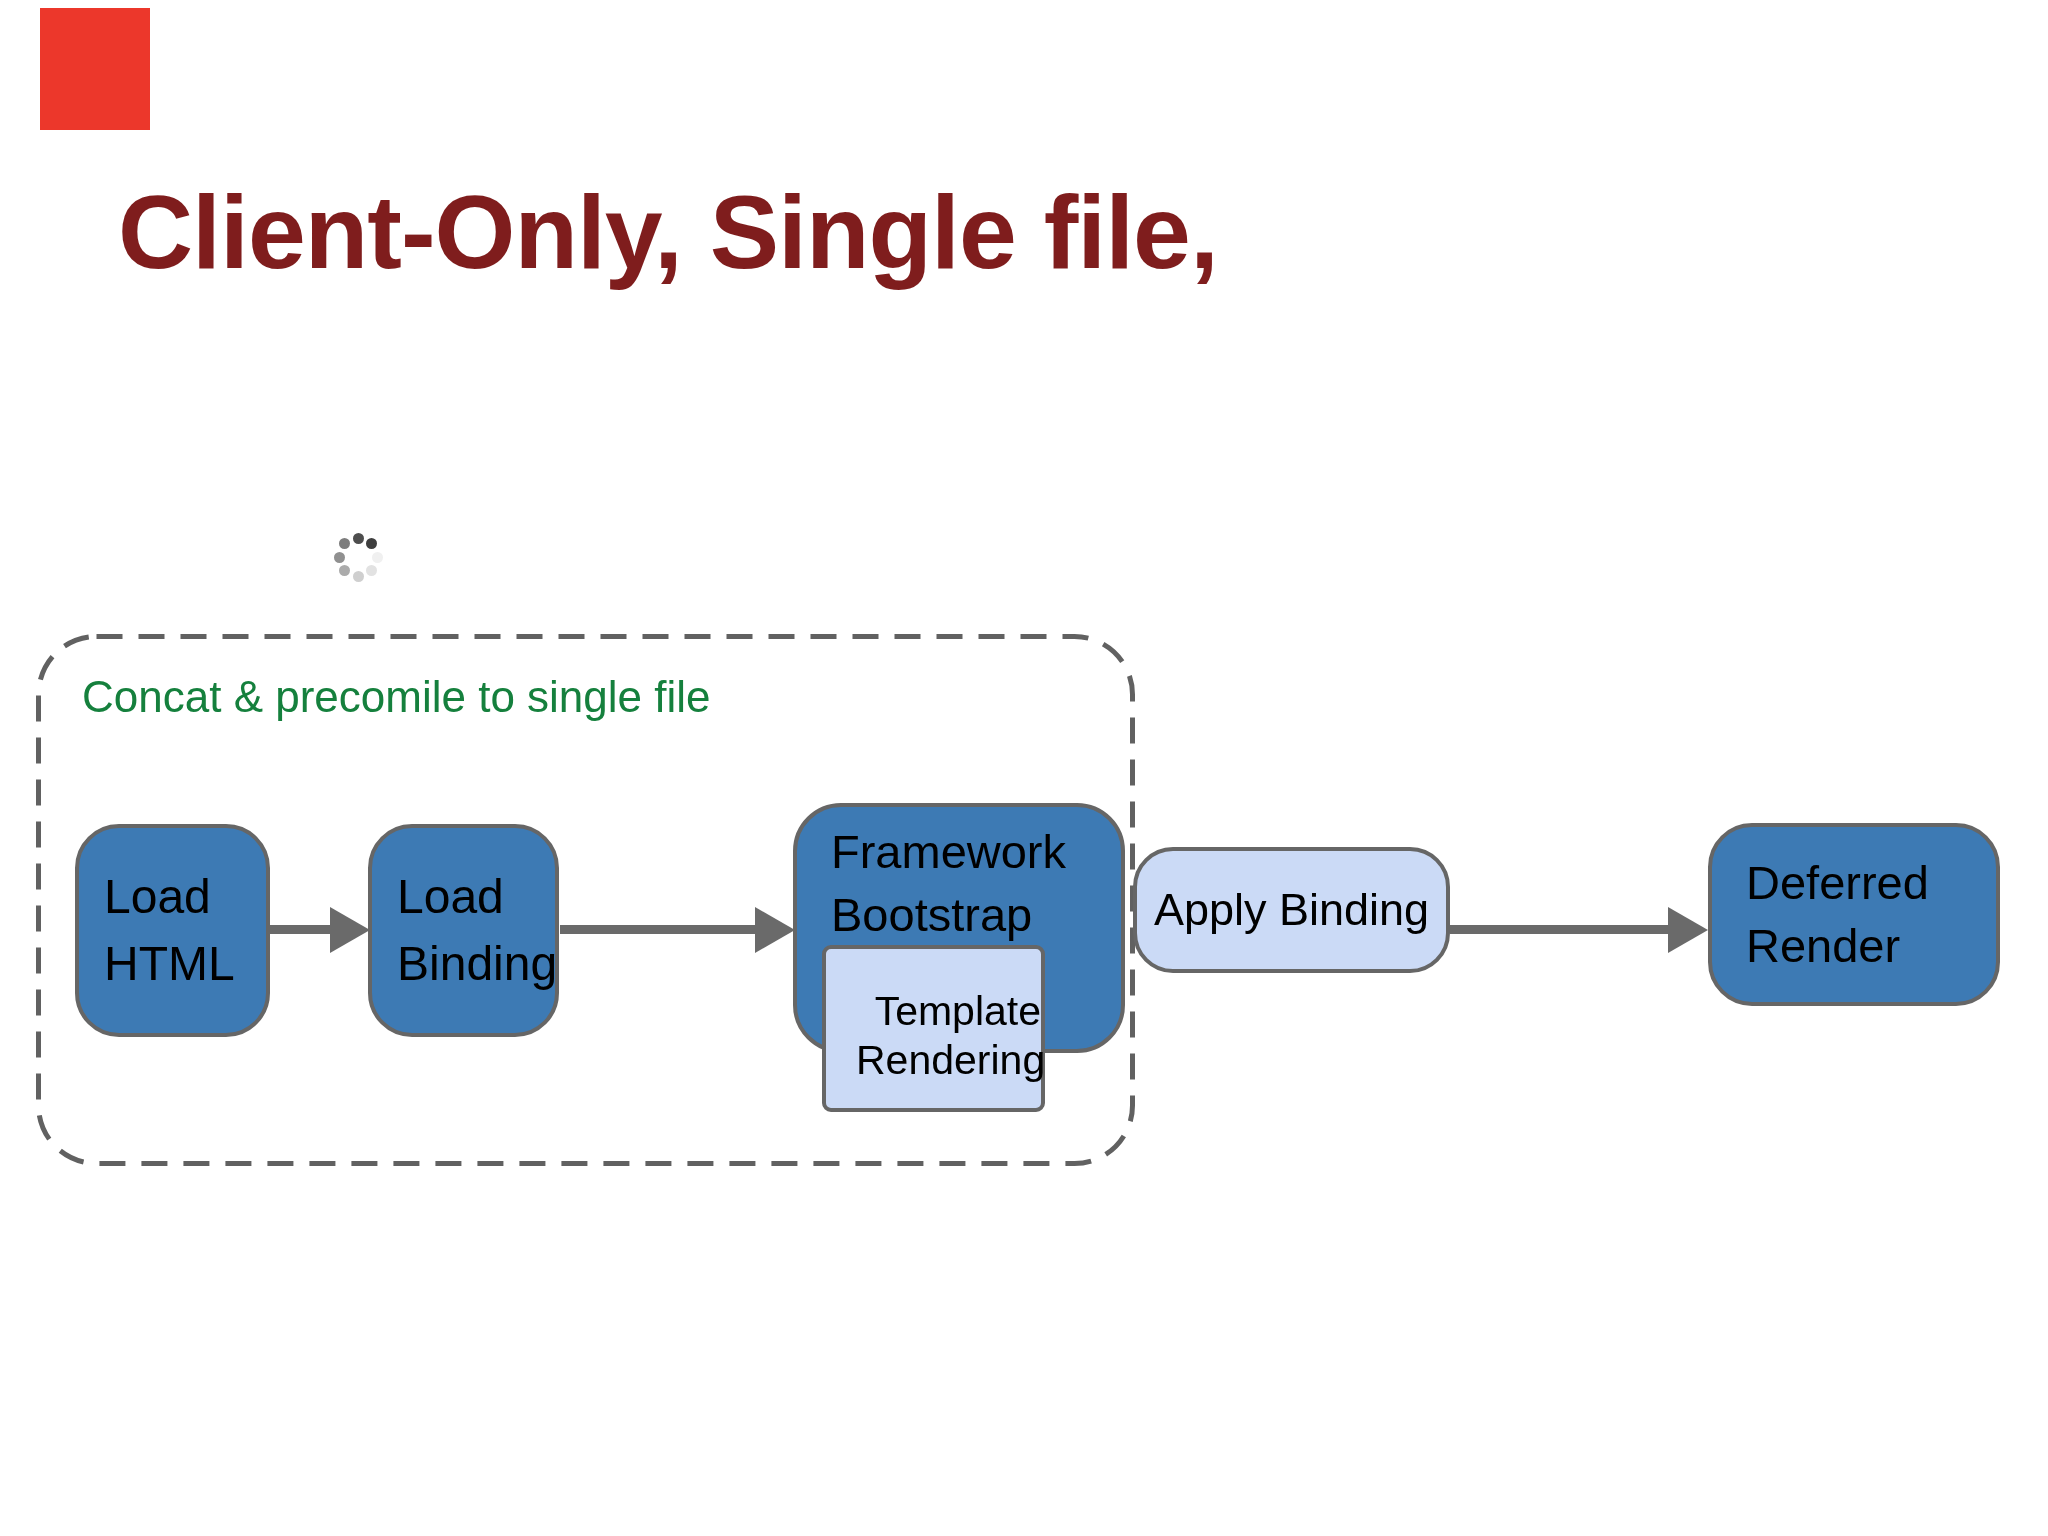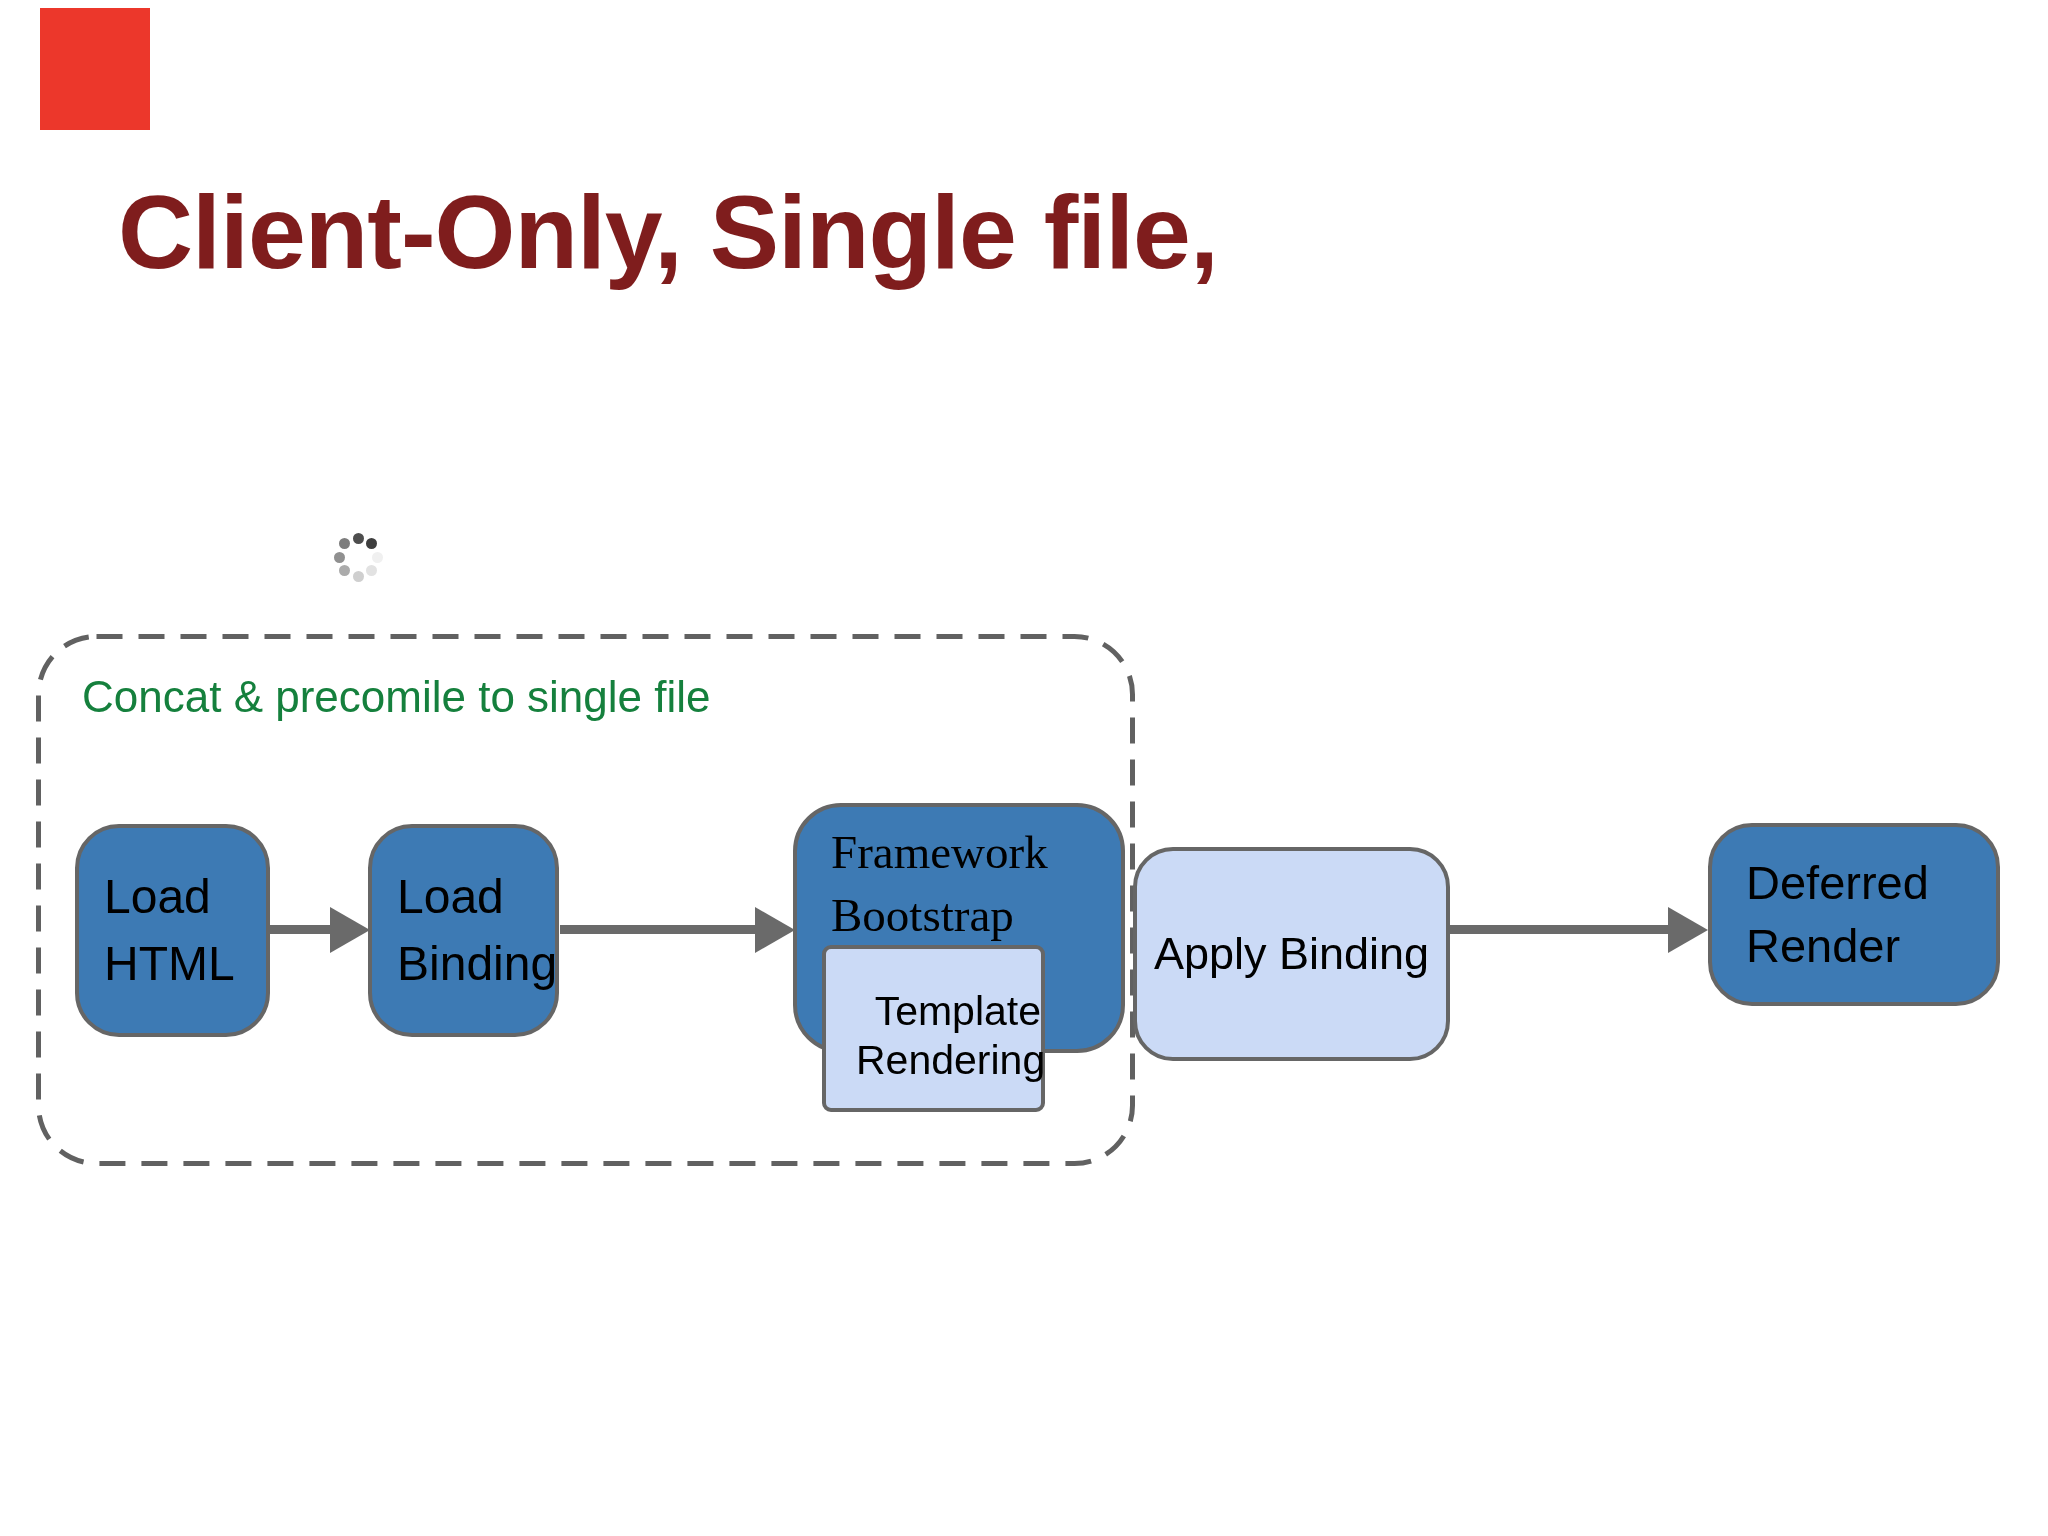--- a/index.html
+++ b/index.html
@@ -40,28 +40,28 @@
     display:flex;flex-direction:column;justify-content:center;
     padding-left:25px;font-size:48px;line-height:1.38;z-index:2;
   }
   .node-load-assets{
     left:368px;top:824px;width:191px;height:213px;border-radius:44px;
     display:flex;flex-direction:column;justify-content:center;
     padding-left:25px;font-size:48px;line-height:1.38;z-index:2;
   }
   .node-framework{
     left:793px;top:803px;width:332px;height:250px;border-radius:48px;
-    padding:14px 0 0 34px;font-size:47px;line-height:1.33;z-index:2;font-family:Liberation Serif, serif;
+    padding:14px 0 0 34px;font-size:47px;line-height:1.33;z-index:2;
   }
   .node-template{
     left:822px;top:945px;width:223px;height:167px;border-radius:9px;
     padding:38px 0 0 30px;font-size:41px;line-height:1.2;z-index:3;text-align:right;
   }
   .node-apply{
-    left:1133px;top:847px;width:317px;height:214px;border-radius:40px;
+    left:1133px;top:847px;width:317px;height:126px;border-radius:40px;
     display:flex;align-items:center;justify-content:center;
     font-size:45px;z-index:2;
   }
   .node-deferred{
     left:1708px;top:823px;width:292px;height:183px;border-radius:44px;
     display:flex;flex-direction:column;justify-content:center;
     padding-left:34px;font-size:47px;line-height:1.32;z-index:2;
   }
   .arrow{z-index:1;}
   .arrow .shaft{position:absolute;height:9px;background:var(--arrow);top:0;}

